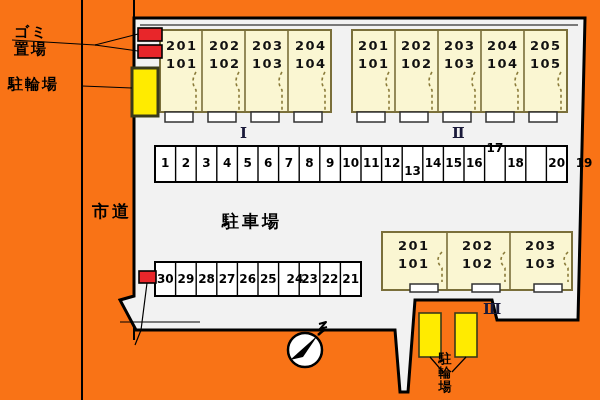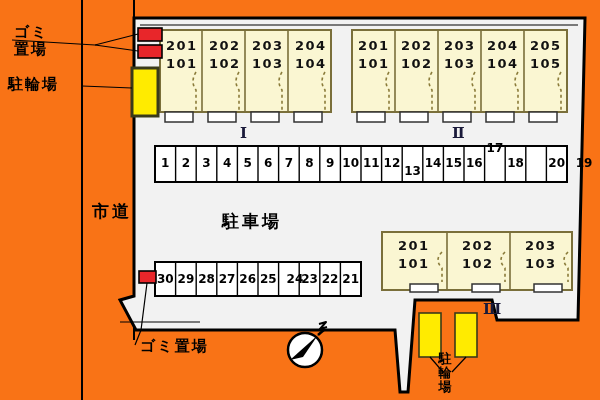--- a/index.html
+++ b/index.html
@@ -212,21 +212,20 @@
     <div>ゴミ</div>
     <div>置場</div>
   </div>
 
   <div class="lbl jp-label" style="left:8px; top:76px;">駐輪場</div>
 
   <div class="lbl jp-label-big" style="left:92px; top:200px;">市道</div>
 
   <div class="lbl jp-label-big" style="left:222px; top:210px;">駐車場</div>
 
-  <div class="lbl jp-label" style="left:140px; top:338px;">ゴミ置場</div>
 
   <div class="lbl jp-vert" style="left:435px; top:352px; width:20px;">
     <div>駐</div>
     <div>輪</div>
     <div>場</div>
   </div>
 
   <div>
     <div class="unit-num" style="left:166px; top:38px;">201</div>
     <div class="unit-num" style="left:166px; top:56px;">101</div>

